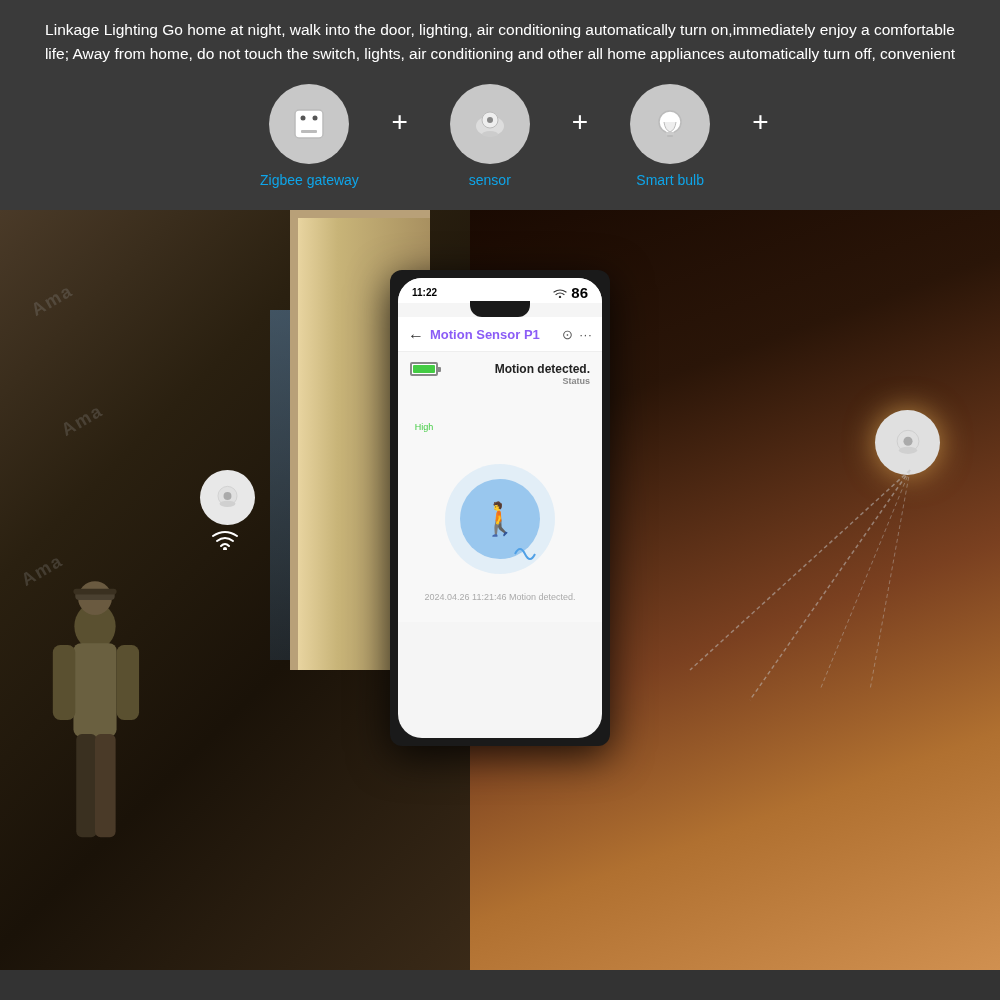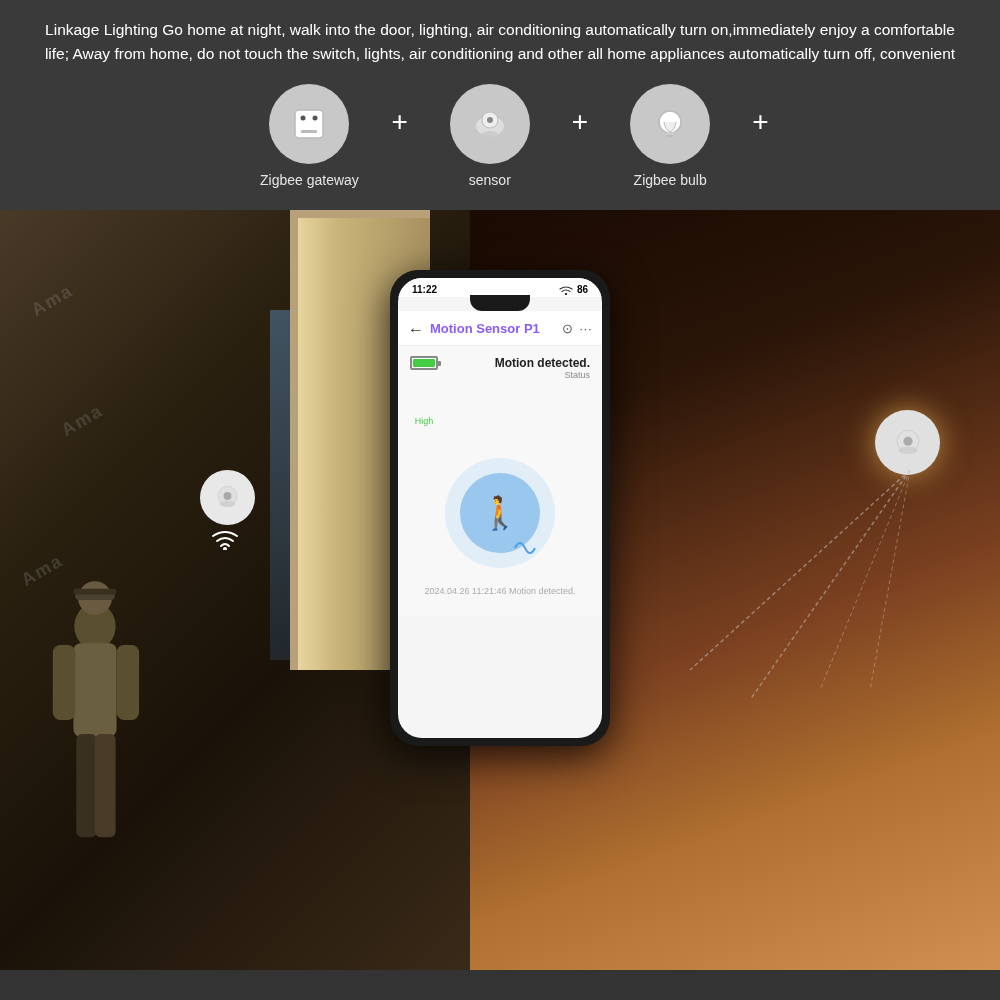--- a/index.html
+++ b/index.html
@@ -43,21 +43,21 @@
       height: 80px;
       border-radius: 50%;
       background: #c8c8c8;
       display: flex;
       align-items: center;
       justify-content: center;
       margin-bottom: 8px;
       position: relative;
     }
     .icon-label {
-      color: #e5e5e5;
+      color: #0ea5e9;
       font-size: 14px;
       text-align: center;
     }
     .plus-sign {
       color: #fff;
       font-size: 28px;
       font-weight: 300;
       margin: 0 2px;
       margin-bottom: 28px;
     }
@@ -184,21 +184,21 @@
       position: absolute;
       left: 50%;
       transform: translateX(-50%);
       top: 60px;
       z-index: 20;
       width: 220px;
     }
 
     .phone-outer {
       background: #1a1a1a;
-      border-radius: 28px;
+      border-radius: 12px;
       padding: 8px;
       box-shadow: 0 10px 40px rgba(0,0,0,0.8);
     }
 
     .phone-screen {
       background: #f5f5f5;
       border-radius: 24px;
       overflow: hidden;
       min-height: 460px;
     }
@@ -315,20 +315,21 @@
 
     .motion-detected-text {
       font-size: 12px;
       font-weight: 700;
       color: #222;
     }
 
     .status-sublabel {
       font-size: 9px;
       color: #888;
+      font-weight: bold;
     }
 
     
     .motion-icon-area {
       display: flex;
       justify-content: center;
       align-items: center;
       padding: 20px 0 10px 0;
       position: relative;
     }
@@ -423,21 +424,21 @@
 
     <div class="icon-item">
       <div class="icon-circle">
         <svg viewBox="0 0 44 44" fill="none" xmlns="http://www.w3.org/2000/svg">
           <circle cx="22" cy="20" r="11" fill="#fff" stroke="#bbb" stroke-width="1.5"></circle>
           <path d="M16 20 Q17 28 22 30 Q27 28 28 20" fill="#eee" stroke="#bbb" stroke-width="1"></path>
           <rect x="18" y="30" width="8" height="3" rx="1" fill="#ccc"></rect>
           <rect x="19" y="33" width="6" height="2" rx="1" fill="#bbb"></rect>
         </svg>
       </div>
-      <span class="icon-label">Zigbee bulb</span>
+      <span class="icon-label">Smart bulb</span>
     </div>
 
     <span class="plus-sign">+</span>
 
 
   </div>
 </div>
 
 <div class="bottom-section">
 
@@ -515,21 +516,21 @@
       <div class="phone-screen">
 
         <div class="phone-status-bar">
           <span>11:22</span>
           <div style="display:flex;gap:4px;align-items:center;">
             <svg width="14" height="10" viewBox="0 0 14 10" fill="none">
               <path d="M1 4 Q7 0 13 4" stroke="#333" stroke-width="1.2" fill="none" stroke-linecap="round"></path>
               <path d="M3 6.5 Q7 3.5 11 6.5" stroke="#333" stroke-width="1.2" fill="none" stroke-linecap="round"></path>
               <circle cx="7" cy="9" r="1.2" fill="#333"></circle>
             </svg>
-            <span style="font-size:10px;font-weight:700;">86</span>
+            <span style="font-size:15px;font-weight:700;">86</span>
           </div>
         </div>
 
         <div class="phone-notch"></div>
 
         <div class="phone-header">
           <span class="phone-back-arrow">←</span>
           <span class="phone-title">Motion Sensor P1</span>
           <div class="phone-icons-right">
             <span>⊙</span>

